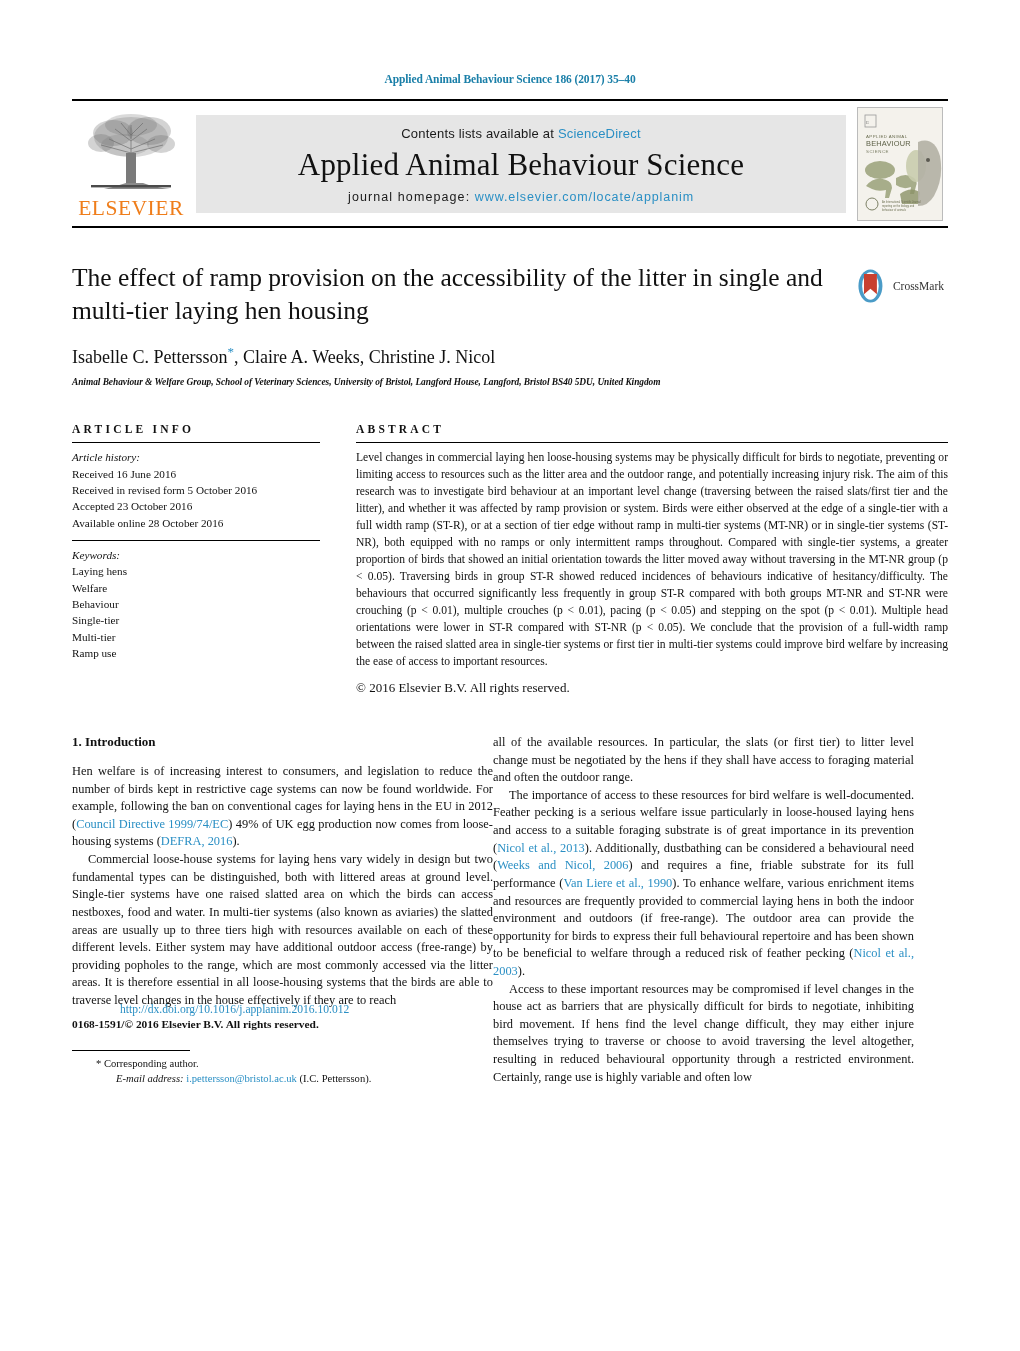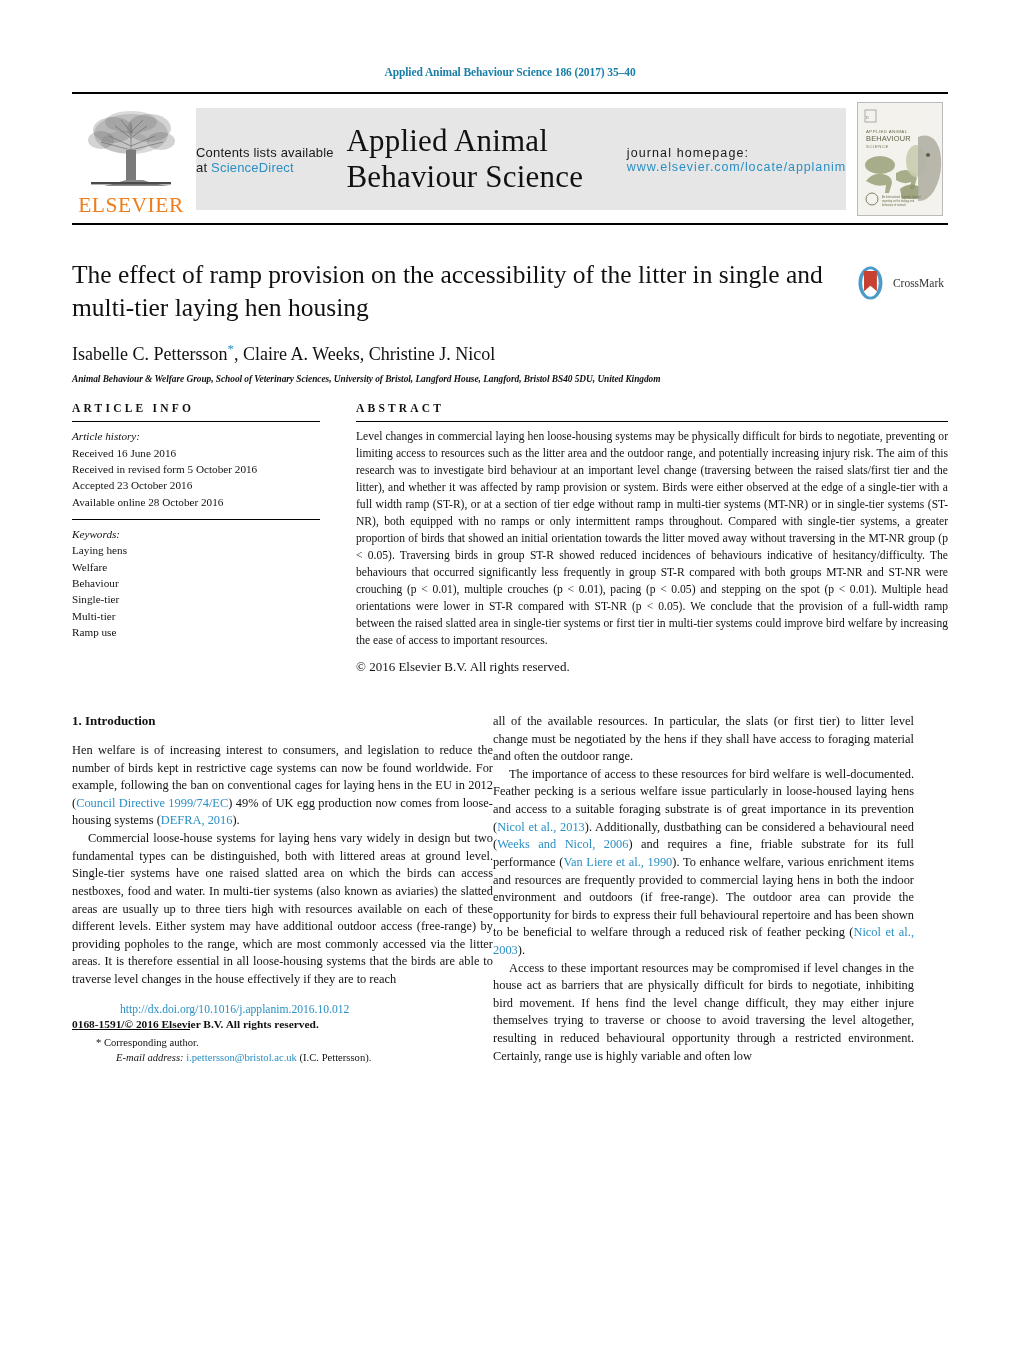--- a/index.html
+++ b/index.html
@@ -13,21 +13,21 @@
     font-family: "Liberation Serif", serif;
     color: #000;
     position: relative;
     overflow: hidden;
   }
   .page {
     position: relative;
     width: 1020px;
     height: 1124px;
     box-sizing: border-box;
-    padding: 0 72px;
+    padding: 7px 72px;
   }
 
   
   .runhead {
     text-align: center;
     font-family: "Liberation Serif", serif;
     font-weight: bold;
     font-size: 11.5px;
     color: #1a7fa8;
     letter-spacing: -0.1px;
@@ -59,20 +59,21 @@
     letter-spacing: 0.5px;
     color: #ef7d1a;
     line-height: 1;
     margin-top: 1px;
   }
   .journal-band {
     flex: 1 1 auto;
     background: #e6e6e6;
     margin: 8px 6px;
     display: flex;
+    flex-direction: column;
     justify-content: space-between;
     align-items: center;
     padding: 11px 0 9px 0;
     box-sizing: border-box;
   }
   .contents-line {
     font-family: "Liberation Sans", sans-serif;
     font-size: 13px;
     color: #1a1a1a;
     letter-spacing: 0.2px;
@@ -150,21 +151,21 @@
     gap: 4px;
   }
   .crossmark-label {
     font-family: "Liberation Serif", serif;
     font-size: 11.5px;
     color: #333;
   }
 
   
   .infoabstract {
-    margin-top: 18px;
+    margin-top: 36px;
     display: flex;
     gap: 36px;
   }
   .col-info { width: 248px; flex: 0 0 248px; }
   .col-abs  { flex: 1 1 auto; }
 
   .sechead {
     font-family: "Liberation Serif", serif;
     font-weight: bold;
     font-size: 11.5px;

